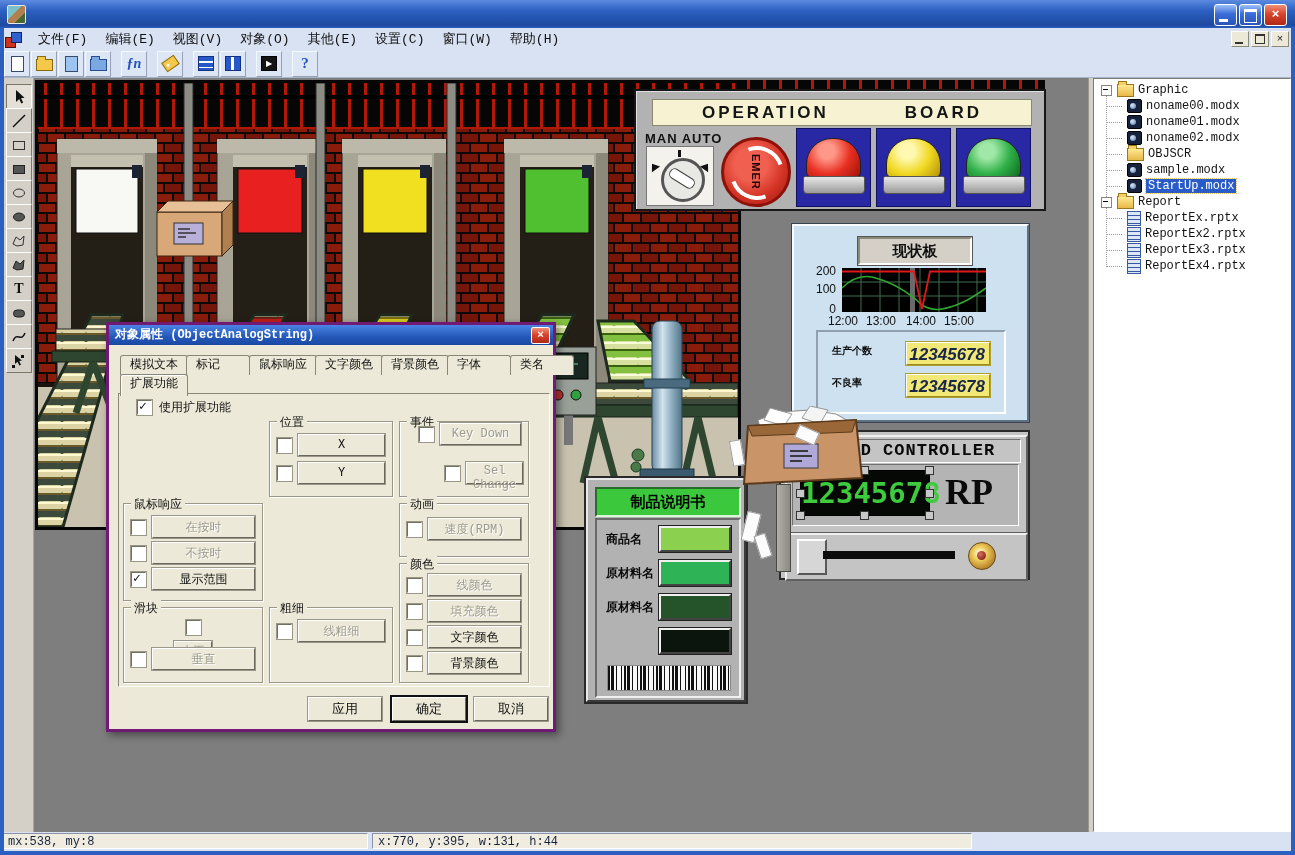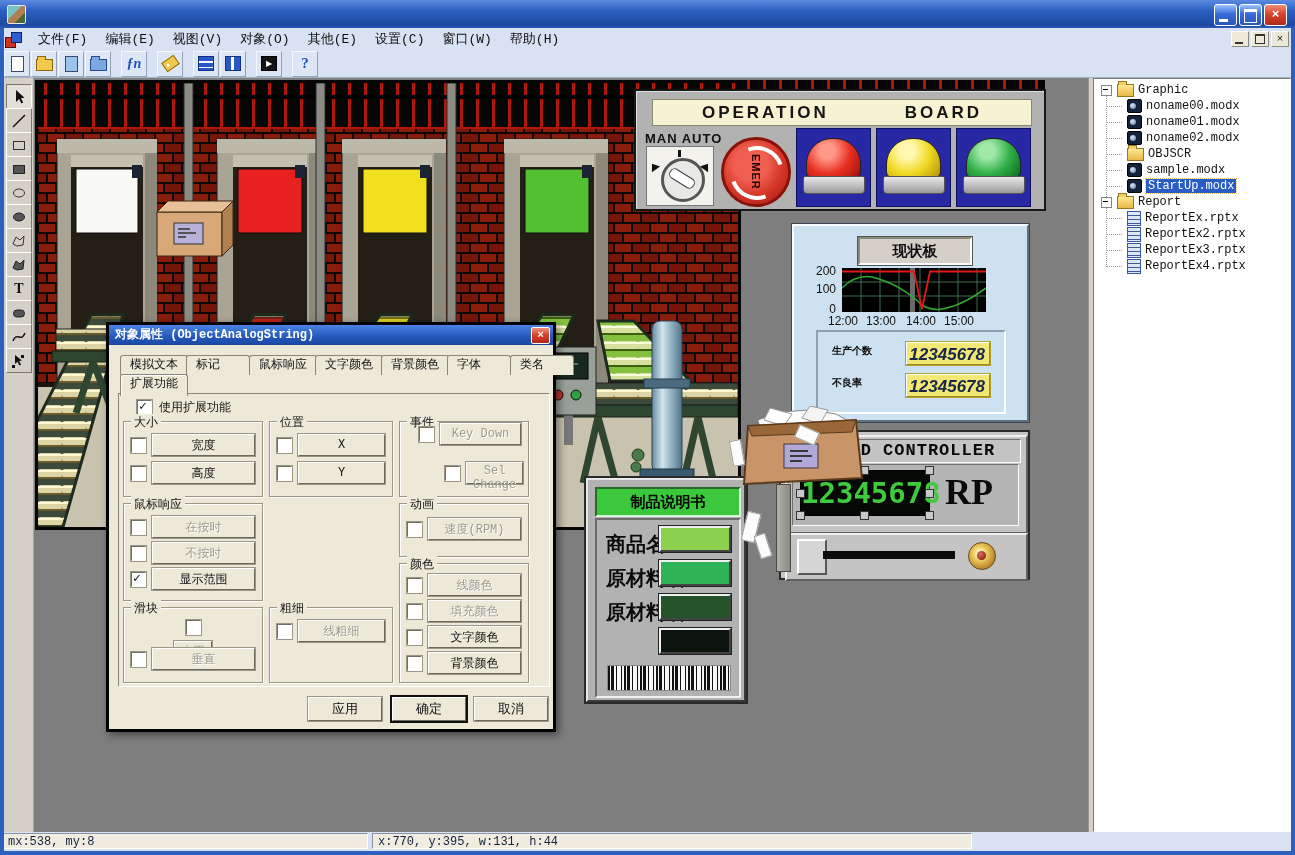--- a/index.html
+++ b/index.html
@@ -147,34 +147,34 @@
   .sc-disc::after{content:"";position:absolute;left:8px;top:8px;width:9px;height:9px;border-radius:50%;
     background:radial-gradient(circle at 35% 35%,#d87060,#701008);}
   
   .manual{left:586px;top:478px;width:160px;height:224px;background:#b2b2b2;z-index:3;box-sizing:border-box;
     border:2px solid;border-color:#e8e8e8 #3a3a3a #3a3a3a #e8e8e8;outline:2px solid #2a2a2a;}
   .mn-header{position:absolute;left:7px;top:7px;width:142px;height:26px;background:#3cc83c;
     border:2px solid;border-color:#2a6a2a #d8f8d8 #d8f8d8 #2a6a2a;
     display:flex;align-items:center;justify-content:center;font-weight:bold;font-size:15px;color:#050505;}
   .mn-inner{position:absolute;left:7px;top:38px;width:142px;height:176px;
     border:2px solid;border-color:#6a6a6a #f0f0f0 #f0f0f0 #6a6a6a;}
-  .mn-label{position:absolute;left:9px;font-weight:bold;font-size:20px;color:#0a0a0a;}
+  .mn-label{position:absolute;left:9px;font-weight:bold;font-size:12px;color:#0a0a0a;}
   .mn-box{position:absolute;left:62px;width:72px;height:26px;
     border:2px solid;border-color:#f0f0f0 #444 #444 #f0f0f0;outline:1px solid #222;box-sizing:border-box;}
   .barcode{position:absolute;left:10px;top:145px;width:122px;height:24px;background:#f8f8f8;
     border:1px solid #888;
     background-image:repeating-linear-gradient(90deg,#111 0 2px,#f8f8f8 2px 3px,#111 3px 6px,#f8f8f8 6px 8px,#111 8px 9px,#f8f8f8 9px 13px,#111 13px 14px,#f8f8f8 14px 16px);}
   
   .basket{left:740px;top:406px;z-index:6;}
   .pole{left:776px;top:484px;width:13px;height:86px;background:linear-gradient(90deg,#b0b0a8,#8a8a82);
     border:1px solid #4a4a44;z-index:5;}
   .paper{position:absolute;background:#fcfcfc;border:1px solid #999;z-index:6;}
   
   .dialog{left:106px;top:322px;width:450px;height:410px;background:#ece9d8;z-index:10;
-    border:3px solid #000000;box-sizing:border-box;box-shadow:3px 3px 8px rgba(0,0,0,.45);
+    border:3px solid #701a75;box-sizing:border-box;box-shadow:3px 3px 8px rgba(0,0,0,.45);
     font-family:"Liberation Mono",monospace;font-size:12px;color:#111;}
   .dlg-title{position:absolute;left:0;top:0;width:100%;height:20px;
     background:linear-gradient(180deg,#4a84e4,#2458b8 60%,#1a48a4);
     color:#fff;font-weight:bold;font-size:12px;line-height:20px;padding-left:6px;box-sizing:border-box;}
   .dlg-close{position:absolute;right:3px;top:2px;width:17px;height:15px;border-radius:2px;
     background:linear-gradient(#f09078,#d8442c 45%,#b02818);border:1px solid #fff;
     color:#fff;font-weight:bold;font-size:11px;text-align:center;line-height:14px;}
   .tab{position:absolute;height:19px;background:#ece9d8;border:1px solid #8a8778;border-bottom:none;
     border-radius:3px 3px 0 0;padding:0 9px;line-height:19px;}
   .tab.active{height:21px;z-index:2;box-shadow:inset 1px 1px 0 #fff;font-weight:normal;}
@@ -572,35 +572,20 @@
 
   <div class="panelframe"></div>
 
   <div class="dlg-check" style="left:28px;top:74px;">
     <span class="cbx">
         <i>✓</i>
       </span>
     <span>使用扩展功能</span>
   </div>
 
-  <div class="grp" style="left:14px;top:96px;width:138px;height:74px;">
-    <span class="grp-title">大小</span>
-    <div class="grp-item" style="top:12px;">
-      <span class="cbx">
-          <i></i>
-        </span>
-      <button class="gbtn">宽度</button>
-    </div>
-    <div class="grp-item" style="top:40px;">
-      <span class="cbx">
-          <i></i>
-        </span>
-      <button class="gbtn">高度</button>
-    </div>
-  </div>
   <div class="grp" style="left:14px;top:178px;width:138px;height:96px;">
     <span class="grp-title">鼠标响应</span>
     <div class="grp-item" style="top:12px;">
       <span class="cbx">
           <i></i>
         </span>
       <button class="gbtn disabled">在按时</button>
     </div>
     <div class="grp-item" style="top:38px;">
       <span class="cbx">

